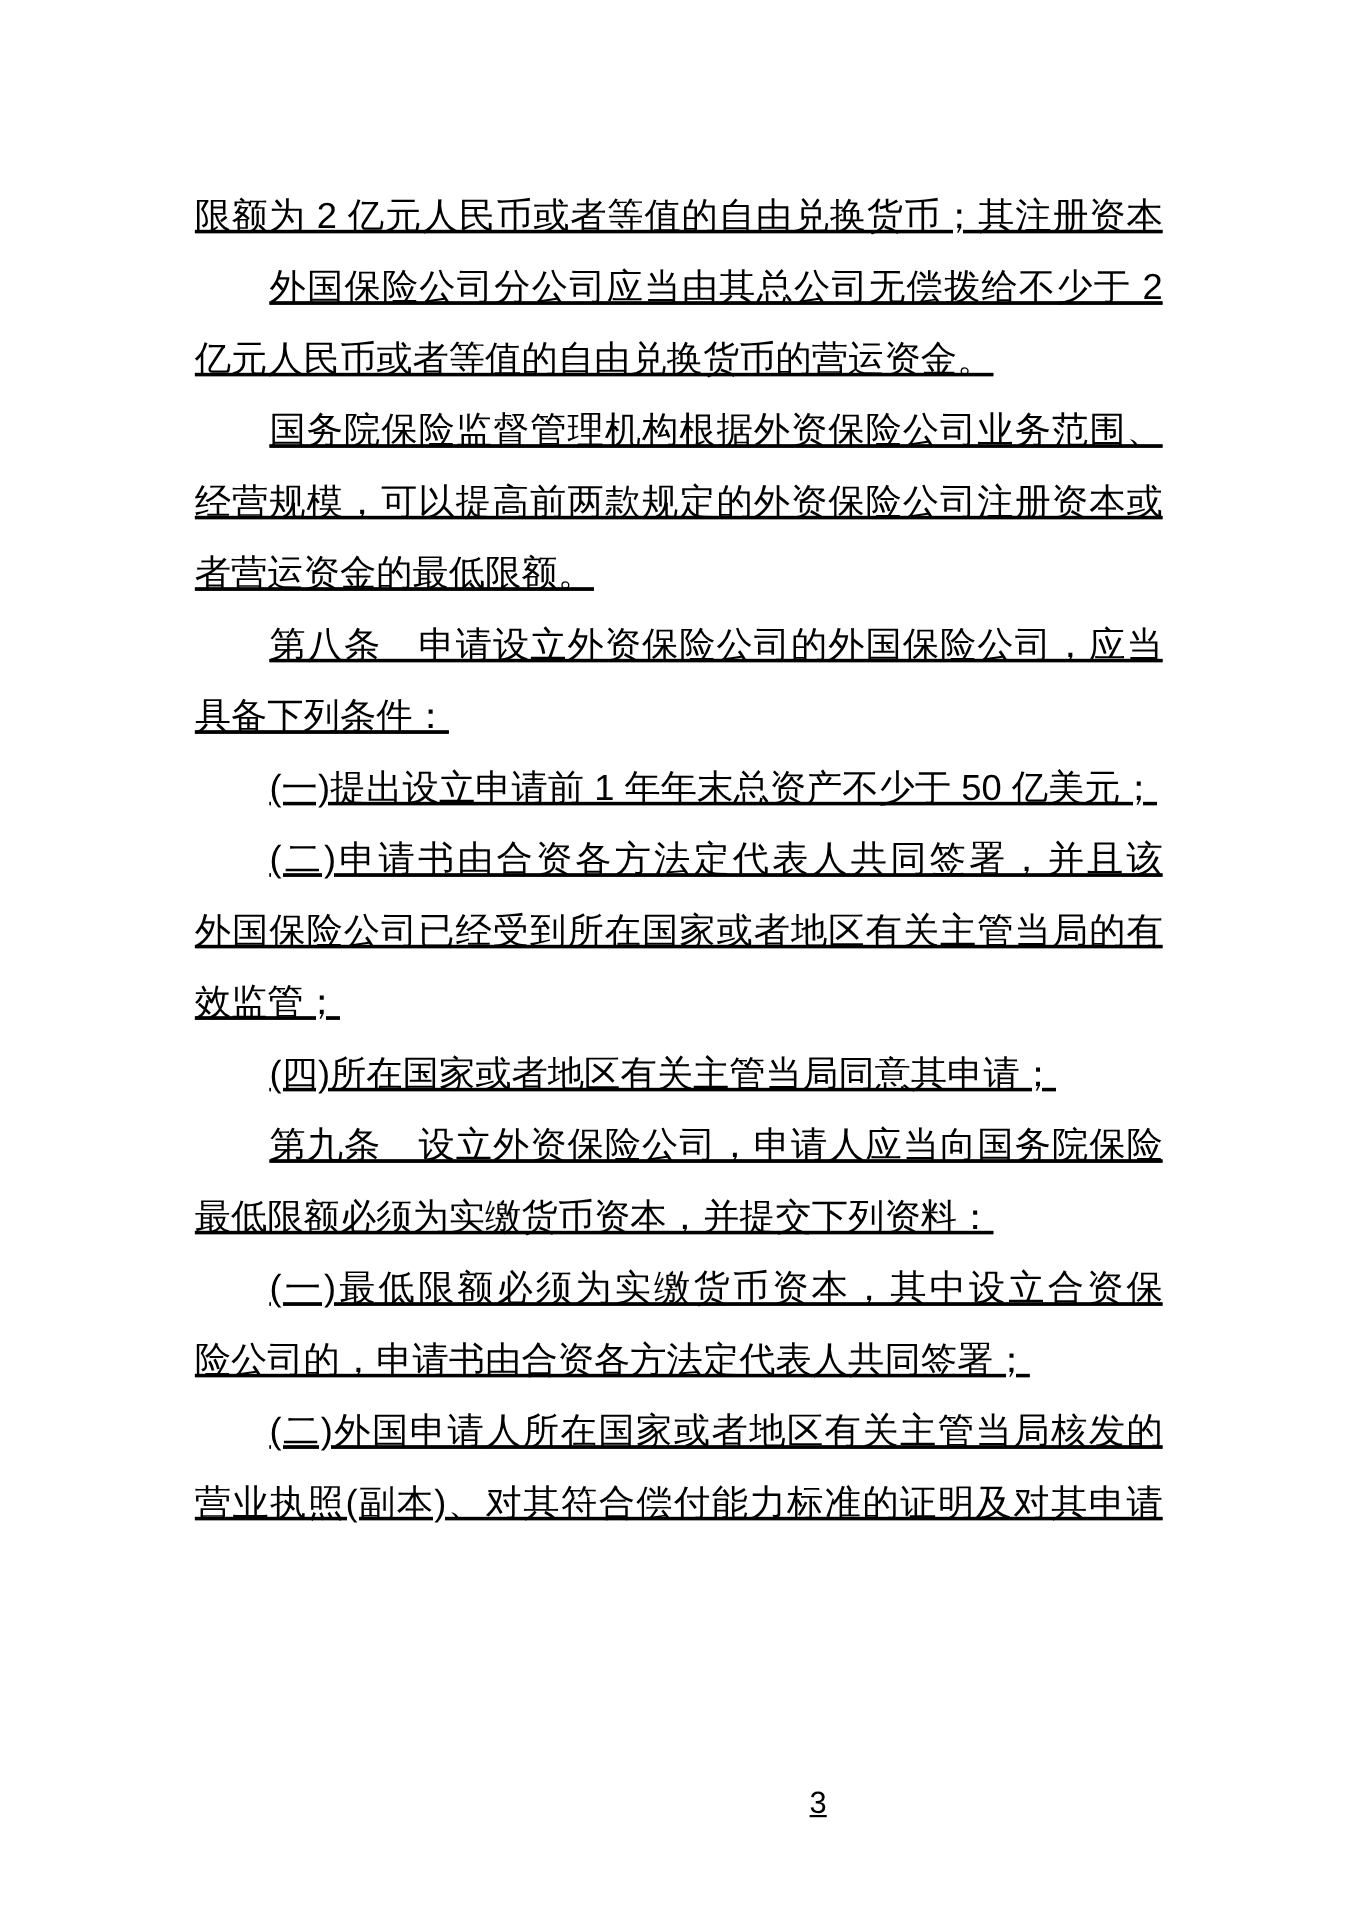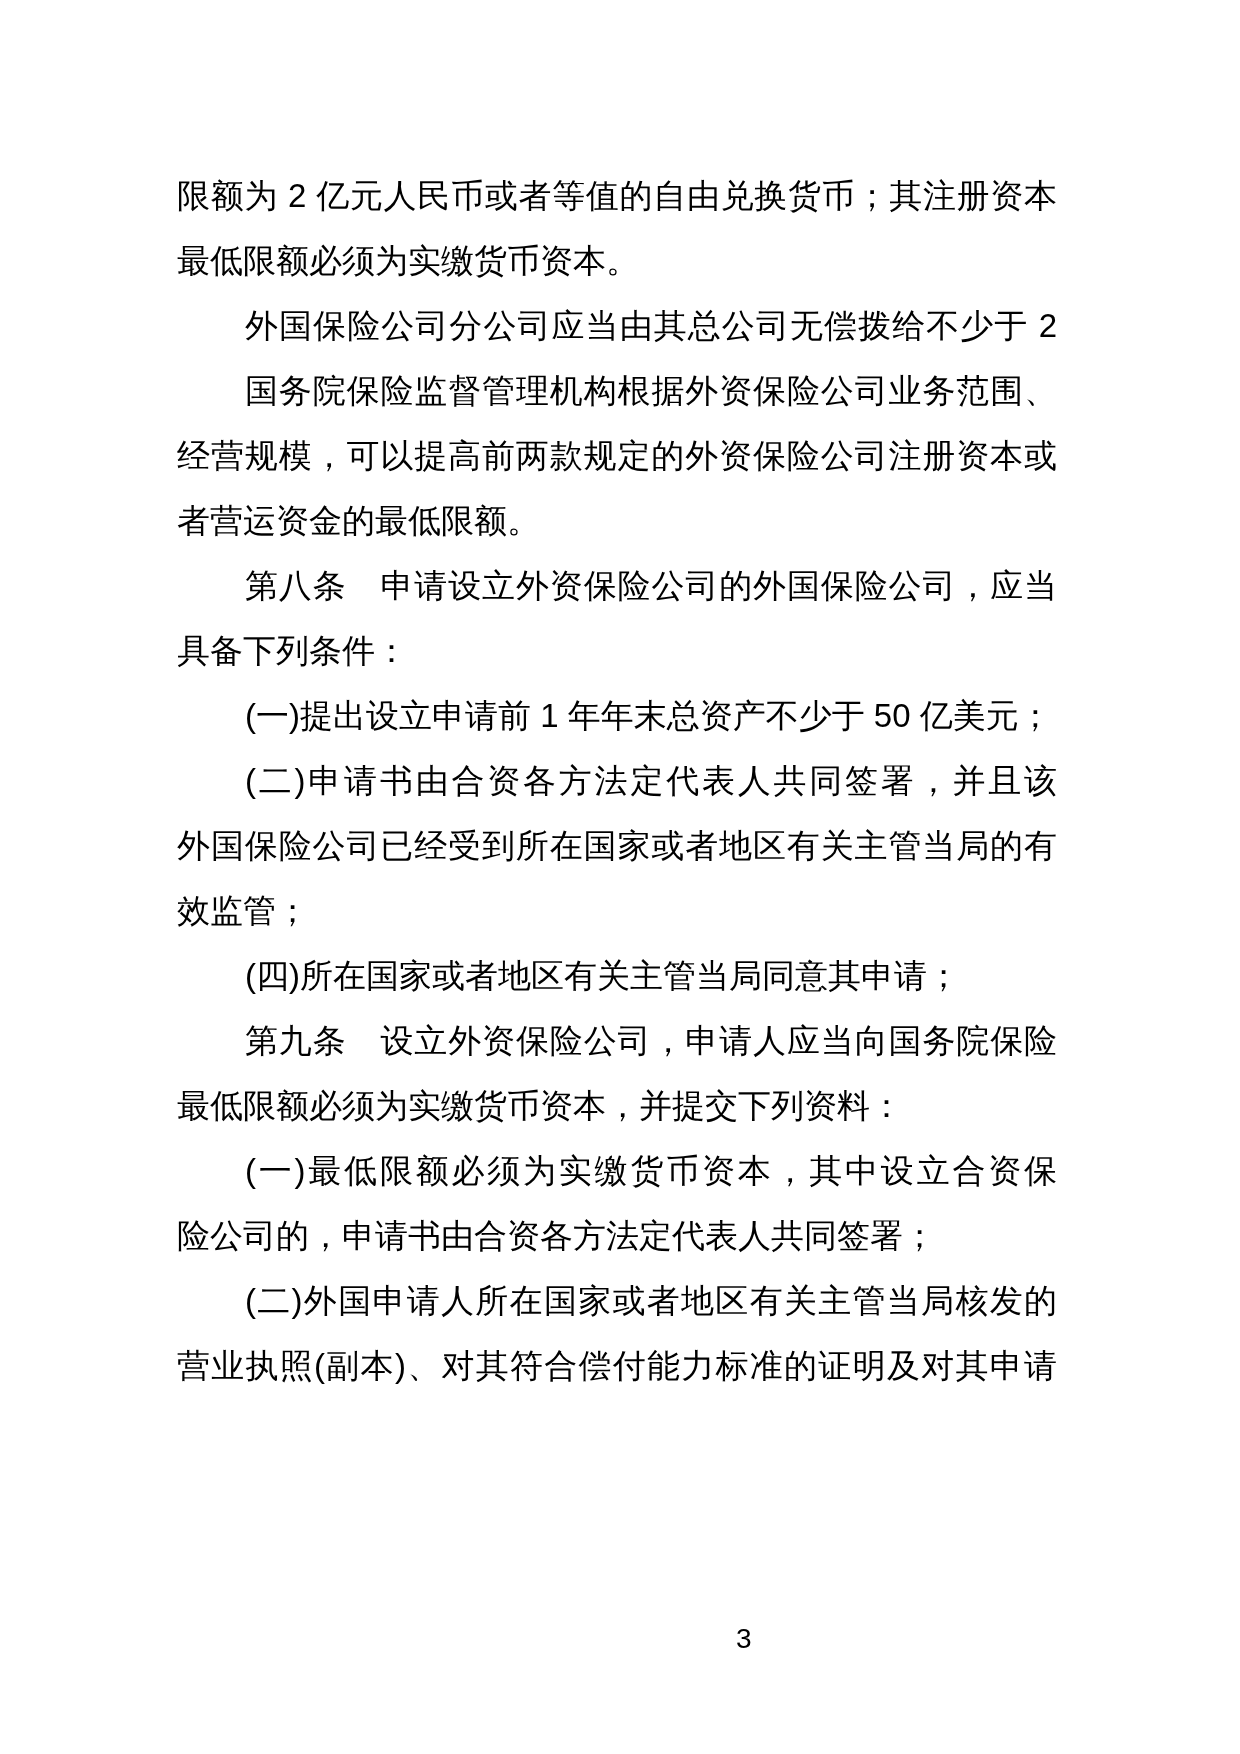--- a/index.html
+++ b/index.html
@@ -1,15 +1,15 @@
 <!DOCTYPE html>
 <html><head>
 <meta charset="utf-8">
 <style>
-  * { margin: 0; padding: 0; box-sizing: border-box; }
+  * { margin: 0; padding: 0; box-sizing: border-box; text-decoration: underline; }
   html, body { background: #ffffff; }
   body {
     width: 1240px;
     height: 1754px;
     font-family: "Liberation Sans", sans-serif;
   }
   .page {
     position: relative;
     width: 1240px;
     height: 1754px;
@@ -48,22 +48,22 @@
     line-height: 34px;
     color: #000000;
   }
 </style>
 </head>
 <body>
 
 <div class="page">
   <div class="textblock" id="textblock">
       <div class="line fill">限额为 2 亿元人民币或者等值的自由兑换货币；其注册资本</div>
-      <div class="line">最低限额必须为实缴货币资本。</div>
       <div class="line fill indent">外国保险公司分公司应当由其总公司无偿拨给不少于 2</div>
+      <div class="line">亿元人民币或者等值的自由兑换货币的营运资金。</div>
       <div class="line fill indent">国务院保险监督管理机构根据外资保险公司业务范围、</div>
       <div class="line fill">经营规模，可以提高前两款规定的外资保险公司注册资本或</div>
       <div class="line">者营运资金的最低限额。</div>
       <div class="line fill indent">第八条　申请设立外资保险公司的外国保险公司，应当</div>
       <div class="line">具备下列条件：</div>
       <div class="line indent">(一)提出设立申请前 1 年年末总资产不少于 50 亿美元；</div>
       <div class="line fill indent">(二)申请书由合资各方法定代表人共同签署，并且该</div>
       <div class="line fill">外国保险公司已经受到所在国家或者地区有关主管当局的有</div>
       <div class="line">效监管；</div>
       <div class="line indent">(四)所在国家或者地区有关主管当局同意其申请；</div>

